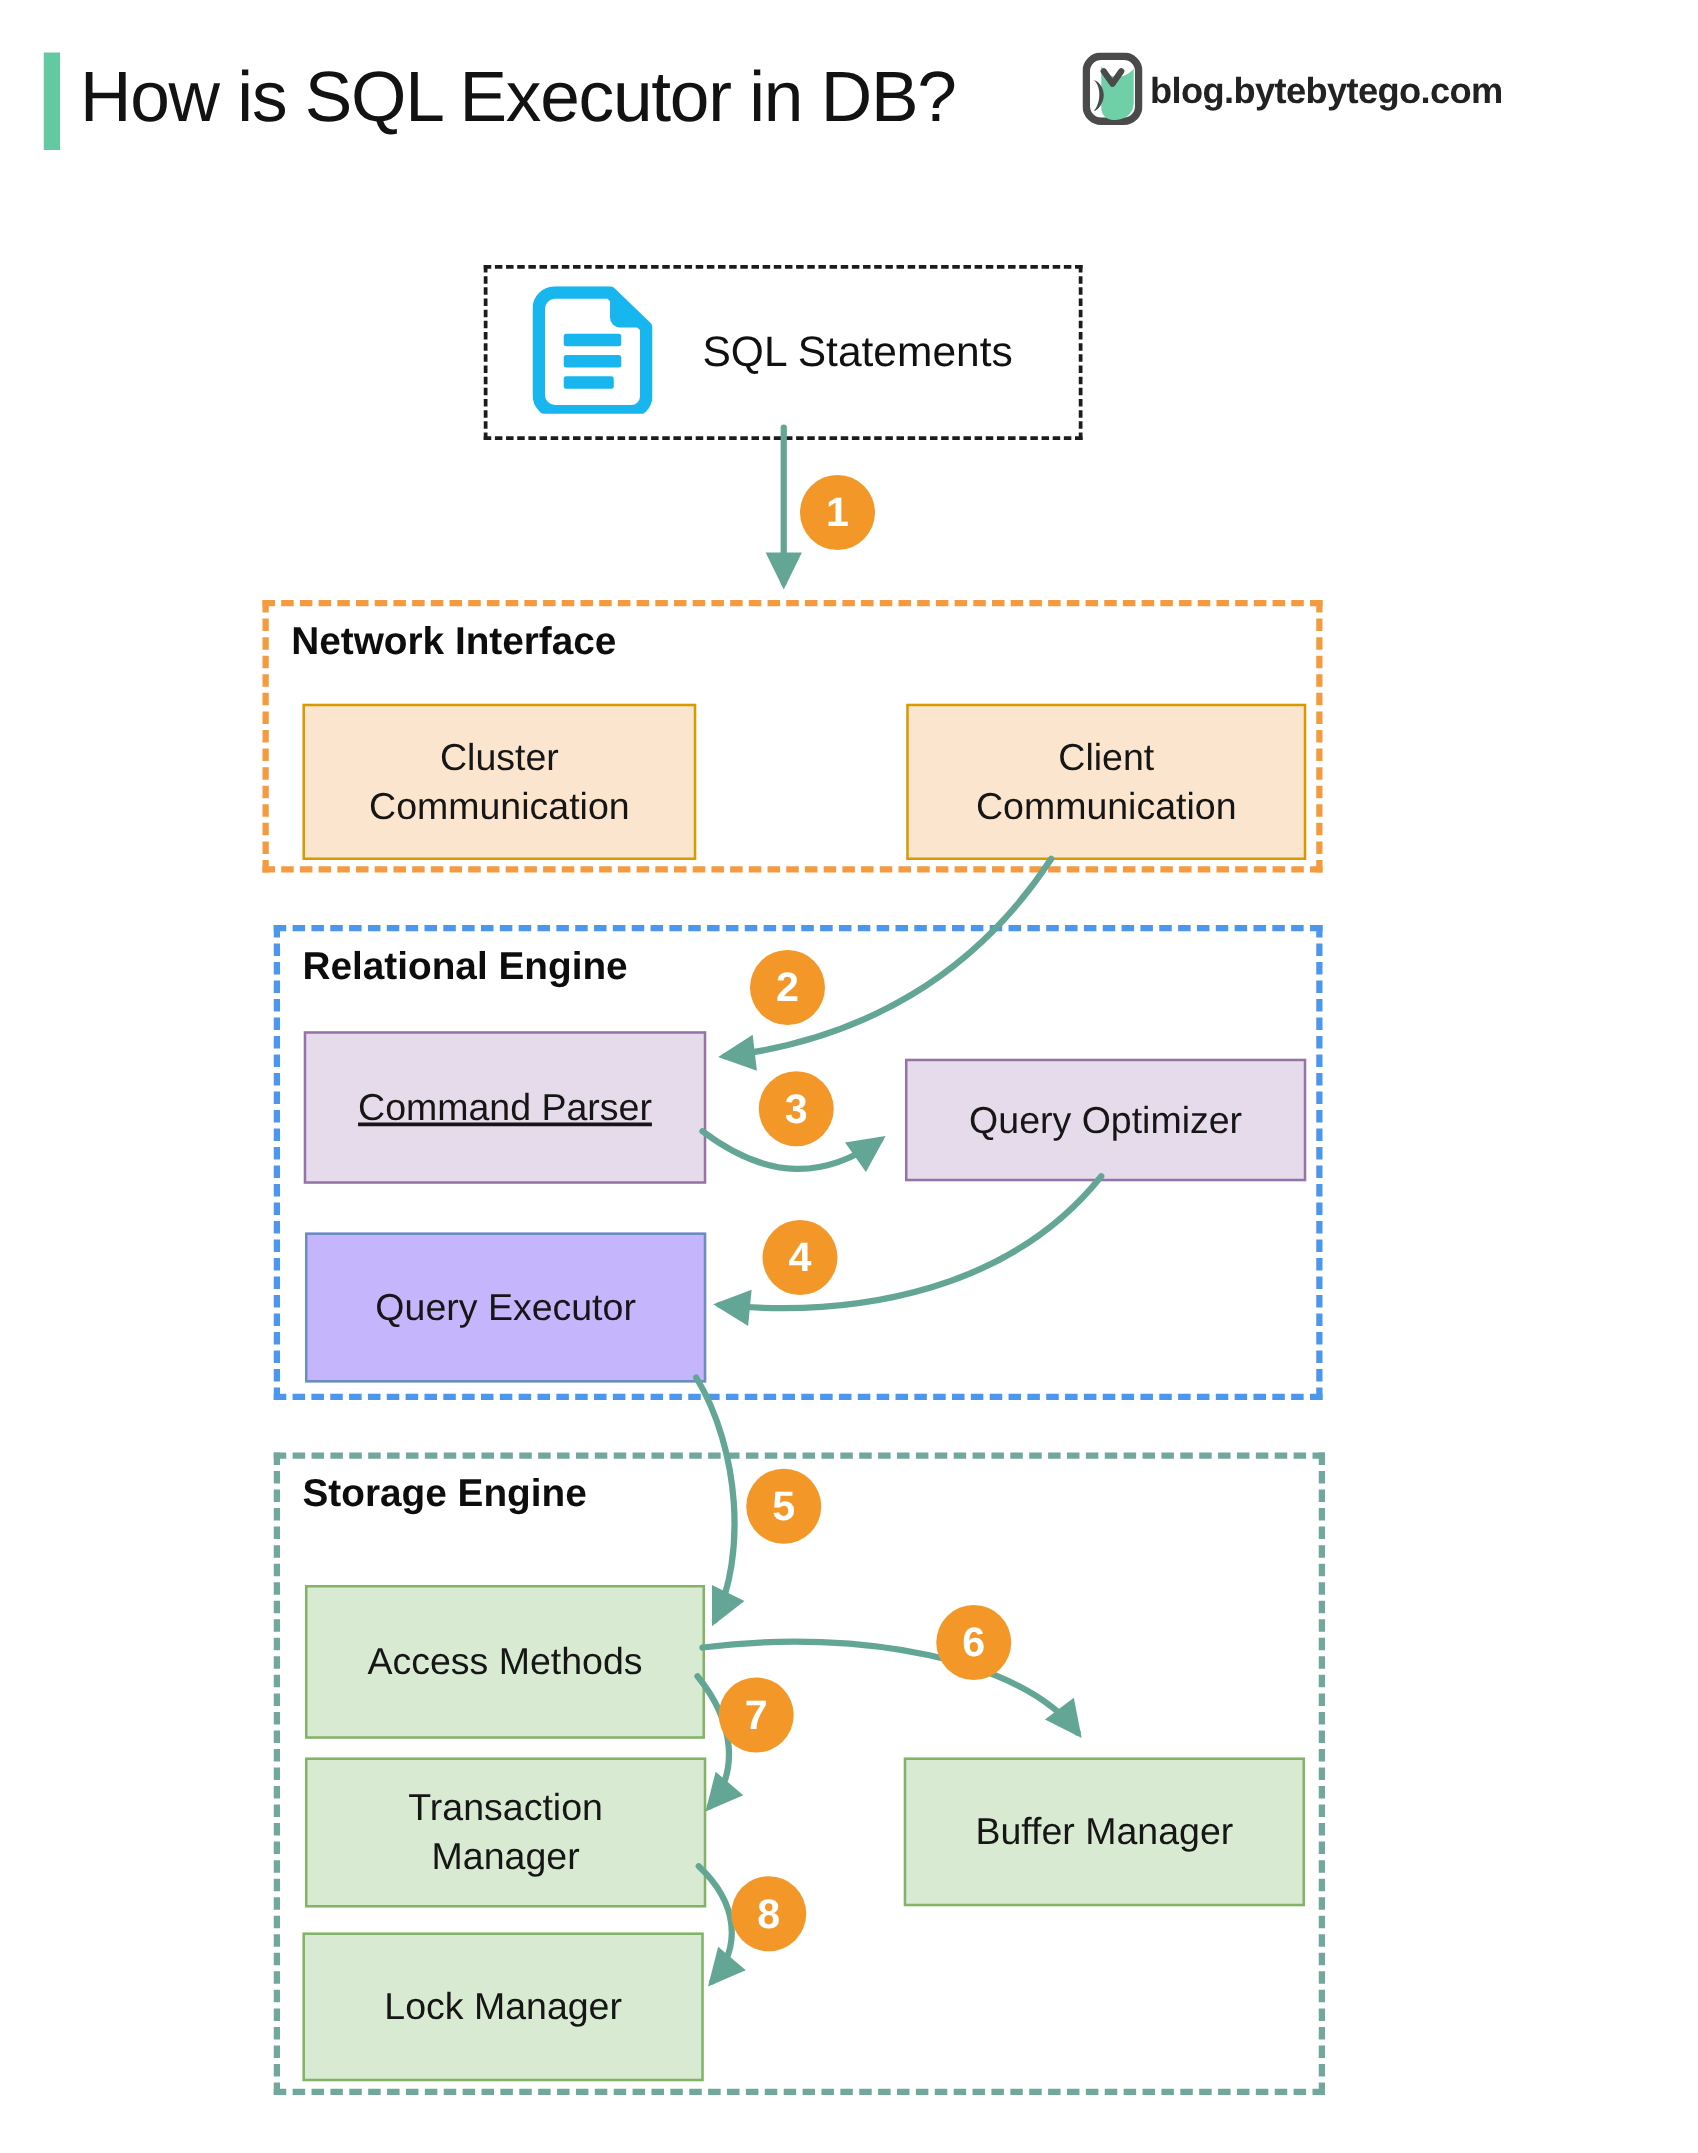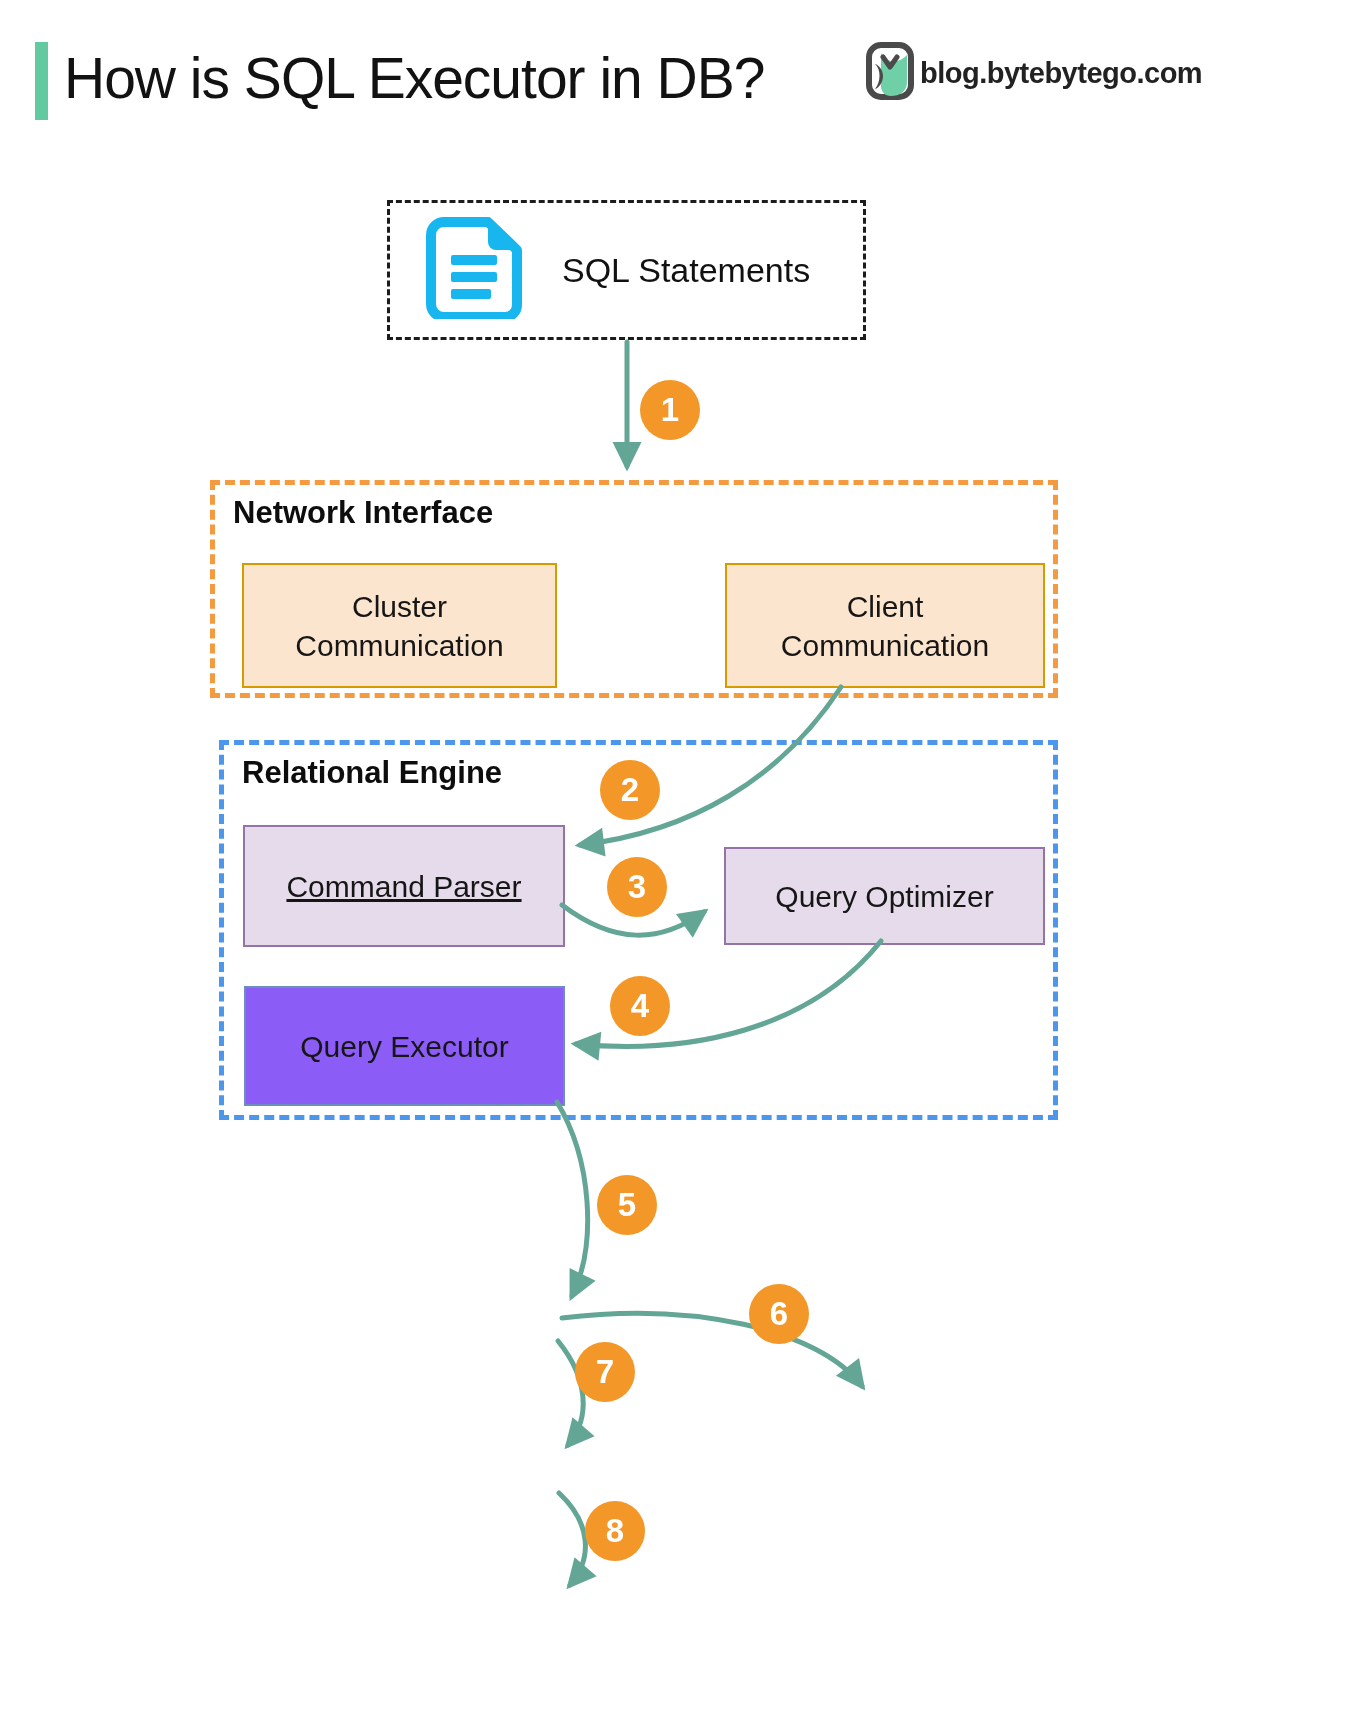--- a/index.html
+++ b/index.html
@@ -7,38 +7,38 @@
         font-family:"Liberation Sans",sans-serif;overflow:hidden;}
 
   
   .accent-bar{position:absolute;left:35px;top:42px;width:13px;height:78px;background:#63c9a0;}
   .page-title{position:absolute;left:64px;top:30px;margin:0;font-size:57px;font-weight:normal;
               color:#121212;letter-spacing:-1px;line-height:96px;white-space:nowrap;}
   .brand{position:absolute;left:866px;top:42px;display:flex;align-items:center;gap:6px;justify-content:space-between;}
   .brand-site{font-size:29px;font-weight:bold;color:#222;letter-spacing:-0.5px;}
 
   
-  .sql-box{position:absolute;left:387px;top:200px;width:479px;height:140px;box-sizing:border-box;
+  .sql-box{position:absolute;left:387px;top:212px;width:479px;height:140px;box-sizing:border-box;
            border:3px dashed #1c1c1c;background:#fff;display:flex;align-items:center;
            padding-left:36px;gap:40px;}
   .sql-label{font-size:34px;color:#111;}
 
   
   .section{position:absolute;box-sizing:border-box;background:transparent;}
   .section-title{position:absolute;left:18px;top:10px;font-size:31px;font-weight:bold;color:#0d0d0d;white-space:nowrap;}
   .sec-network{left:210px;top:480px;width:848px;height:218px;border:5px dashed #f49b42;}
   .sec-relational{left:219px;top:740px;width:839px;height:380px;border:5px dashed #4c96ec;}
   .sec-storage{left:219px;top:1162px;width:841px;height:514px;border:5px dashed #72a79e;}
 
   
   .node{position:absolute;box-sizing:border-box;display:flex;align-items:center;justify-content:center;
         text-align:center;font-size:30px;color:#161616;line-height:1.3;padding:0 28px;z-index:2;}
   .node-orange{background:#fce5ce;border:2px solid #d79b00;}
   .node-purple{background:#e6dbeb;border:2px solid #9673a6;}
-  .node-blue{background:#8b5cf6;border:2px solid #6c8ebf;}
+  .node-blue{background:#c4b5fd;border:2px solid #6c8ebf;}
   .node-green{background:#d9ead3;border:2px solid #82b366;}
 
   .b-cluster{left:27px;top:78px;width:315px;height:125px;}
   .b-client{left:510px;top:78px;width:320px;height:125px;}
   .b-parser{left:19px;top:80px;width:322px;height:122px;text-decoration:underline;}
   .b-optimizer{left:500px;top:82px;width:321px;height:98px;margin-top:20px;}
   .b-executor{left:20px;top:241px;width:321px;height:120px;}
   .b-access{left:20px;top:101px;width:320px;height:123px;}
   .b-buffer{left:499px;top:239px;width:321px;height:119px;}
   .b-transaction{left:20px;top:239px;width:321px;height:120px;}
@@ -91,20 +91,27 @@
     <div class="node node-orange b-client">Client Communication</div>
   </div>
 
   <div class="section sec-relational">
     <div class="section-title">Relational Engine</div>
     <div class="node node-purple b-parser">Command Parser</div>
     <div class="node node-purple b-optimizer">Query Optimizer</div>
     <div class="node node-blue b-executor">Query Executor</div>
   </div>
 
+  <div class="section sec-storage">
+    <div class="section-title">Storage Engine</div>
+    <div class="node node-green b-access">Access Methods</div>
+    <div class="node node-green b-buffer">Buffer Manager</div>
+    <div class="node node-green b-transaction">Transaction Manager</div>
+    <div class="node node-green b-lock">Lock Manager</div>
+  </div>
 
   <svg class="flow-svg" width="1358" height="1722" viewBox="0 0 1358 1722">
     <defs>
       <marker id="ah" markerWidth="7" markerHeight="6.4" refX="5.2" refY="3.2" orient="auto">
         <path d="M0.4 0.3 L6.3 3.2 L0.4 6.1 Z" fill="#63a695"></path>
       </marker>
     </defs>
     <g stroke="#63a695" stroke-width="5" fill="none" stroke-linecap="round">
       <path d="M627 342 L627 466" marker-end="url(#ah)"></path>
       <path d="M841 687 C 780 780, 690 832, 580 845" marker-end="url(#ah)"></path>

